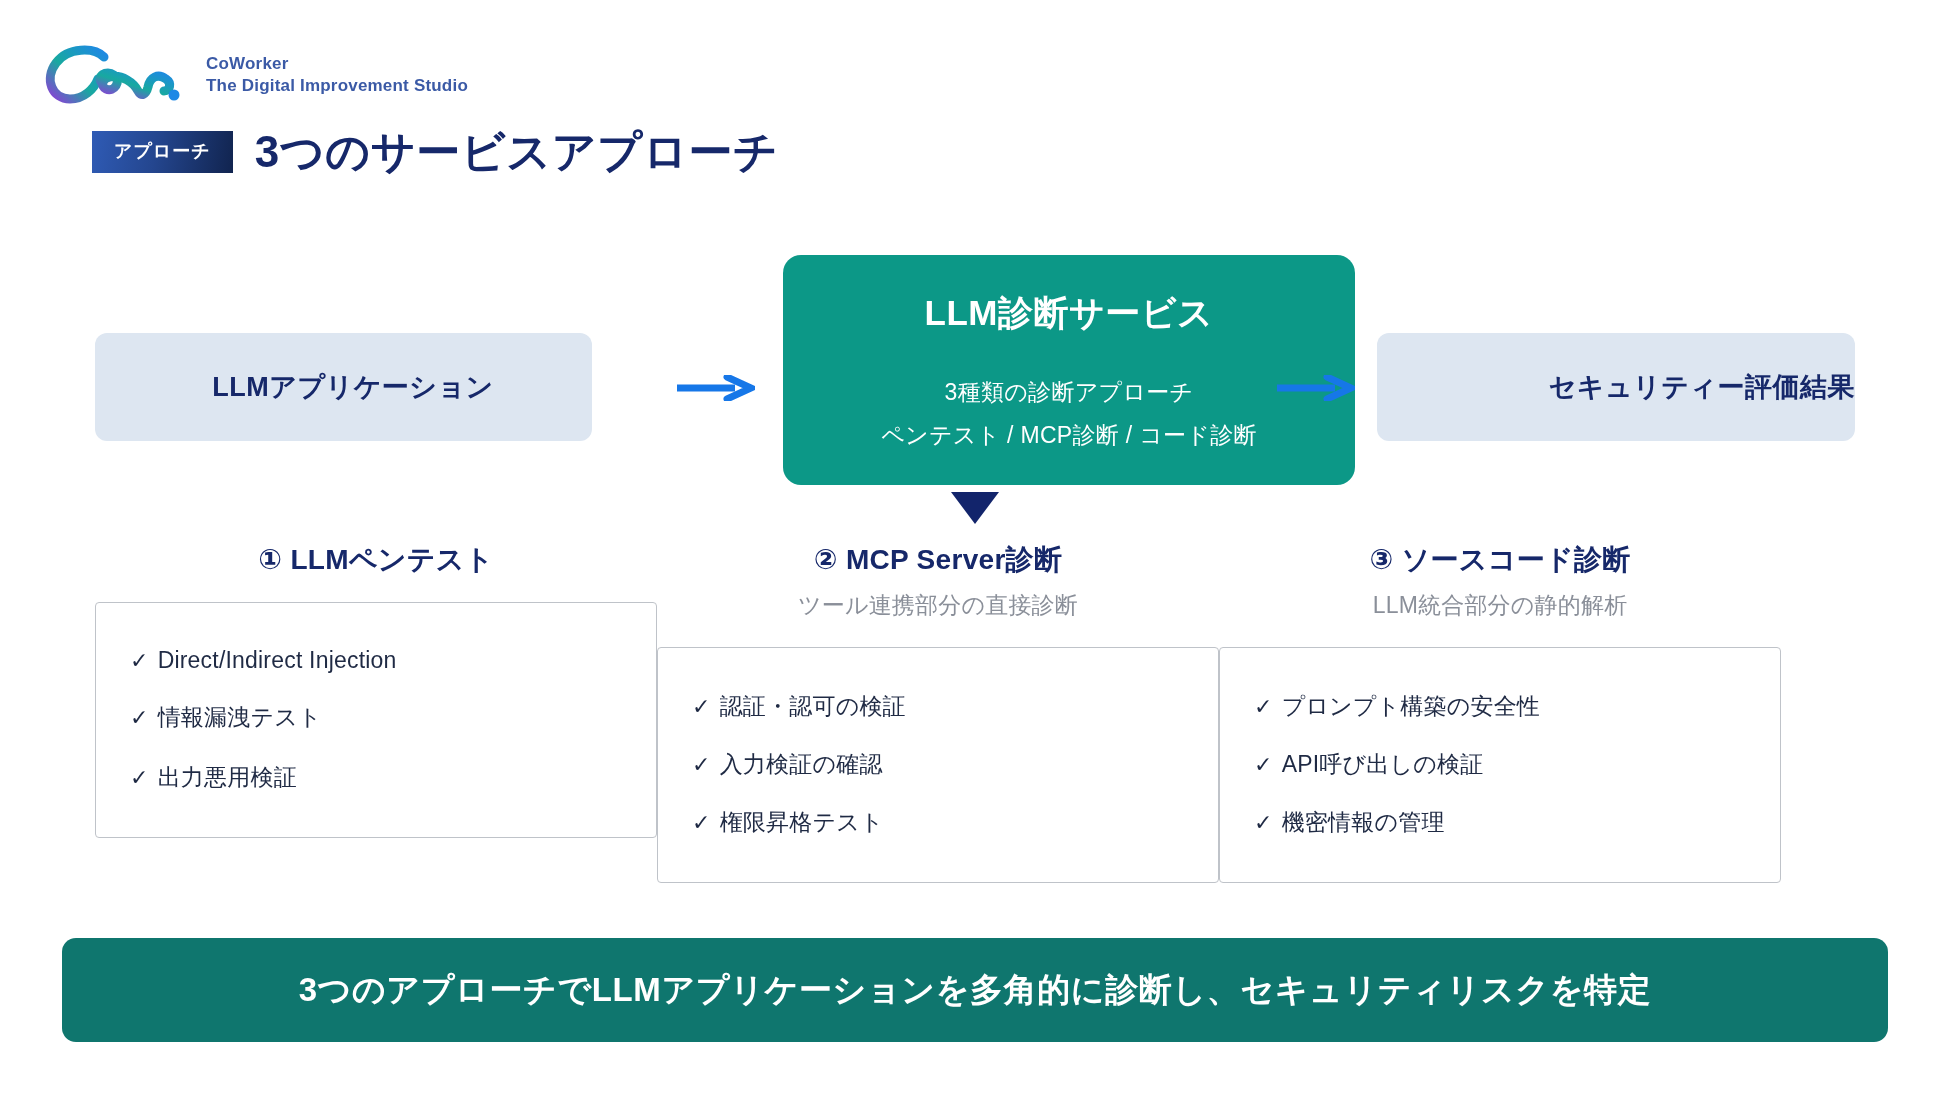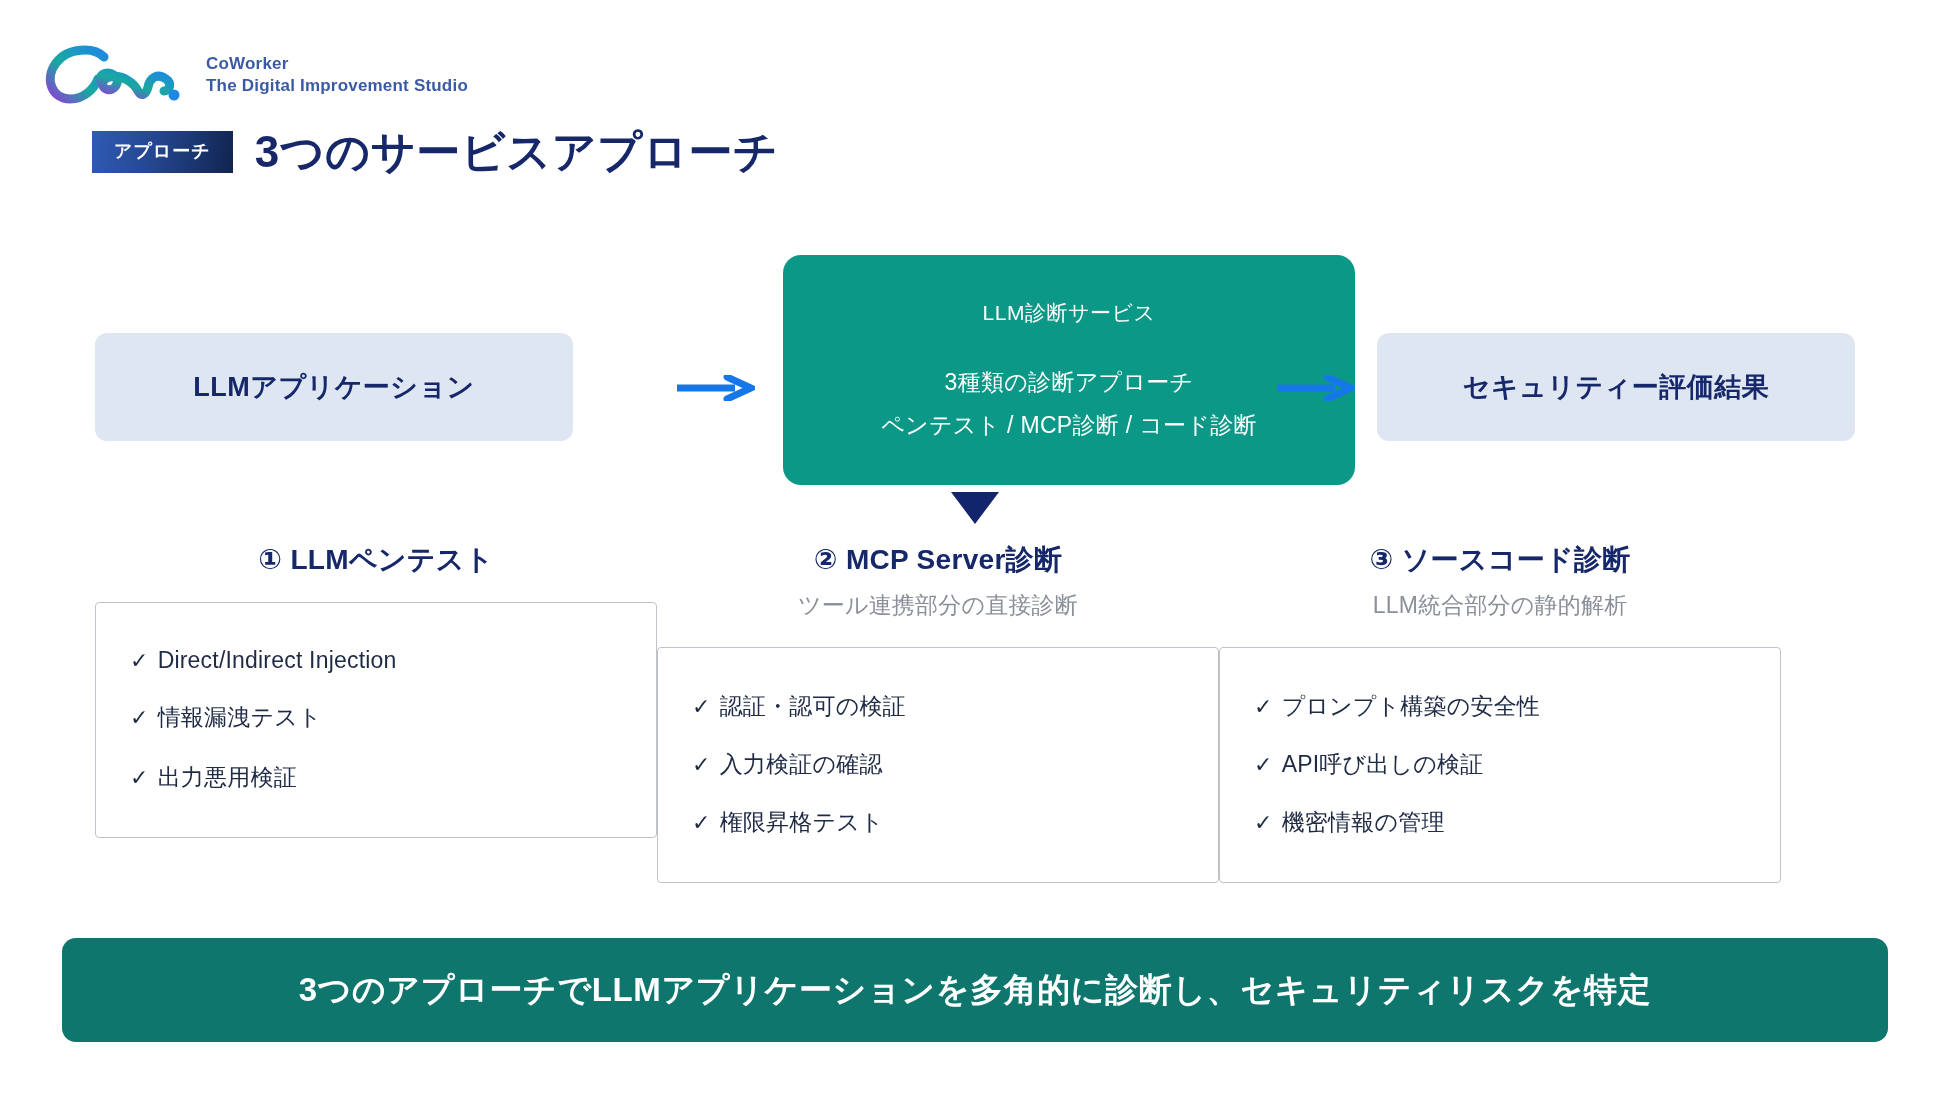--- a/index.html
+++ b/index.html
@@ -90,22 +90,22 @@
     position: absolute;
     top: 78px;
     width: 478px;
     height: 108px;
     background: #dde6f1;
     border-radius: 12px;
     display: flex;
     align-items: center;
     justify-content: center;
   }
-  .flow-pill.left  { left: 0px; }
-  .flow-pill.right { left: 1282px; }
+  .flow-pill.left  { left: 0px; padding-left: 19px; }
+  .flow-pill.right { left: 1282px; justify-content: flex-end; }
   .flow-pill span {
     font-size: 27px;
     font-weight: bold;
     color: #16286a;
     letter-spacing: .5px;
     white-space: nowrap;
   }
 
   .arrow {
     position: absolute;
@@ -125,22 +125,22 @@
     background: #0c9887;
     border-radius: 18px;
     display: flex;
     flex-direction: column;
     align-items: center;
     justify-content: center;
     gap: 0;
     color: #ffffff;
   }
   .hero .h-title {
-    font-size: 21px;
-    font-weight: normal;
+    font-size: 35px;
+    font-weight: bold;
     letter-spacing: .5px;
     margin-bottom: 40px;
   }
   .hero .h-sub1 {
     font-size: 23px;
     font-weight: normal;
     margin-bottom: 12px;
     letter-spacing: .3px;
   }
   .hero .h-sub2 {

